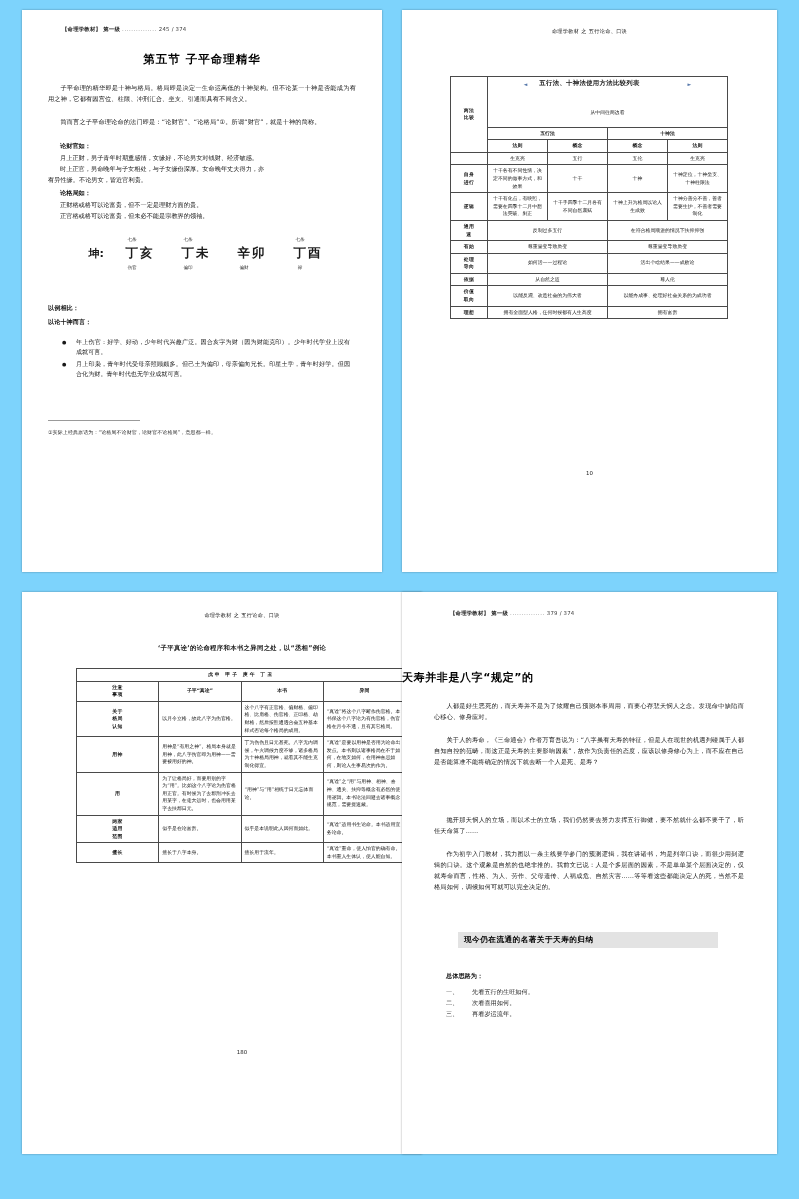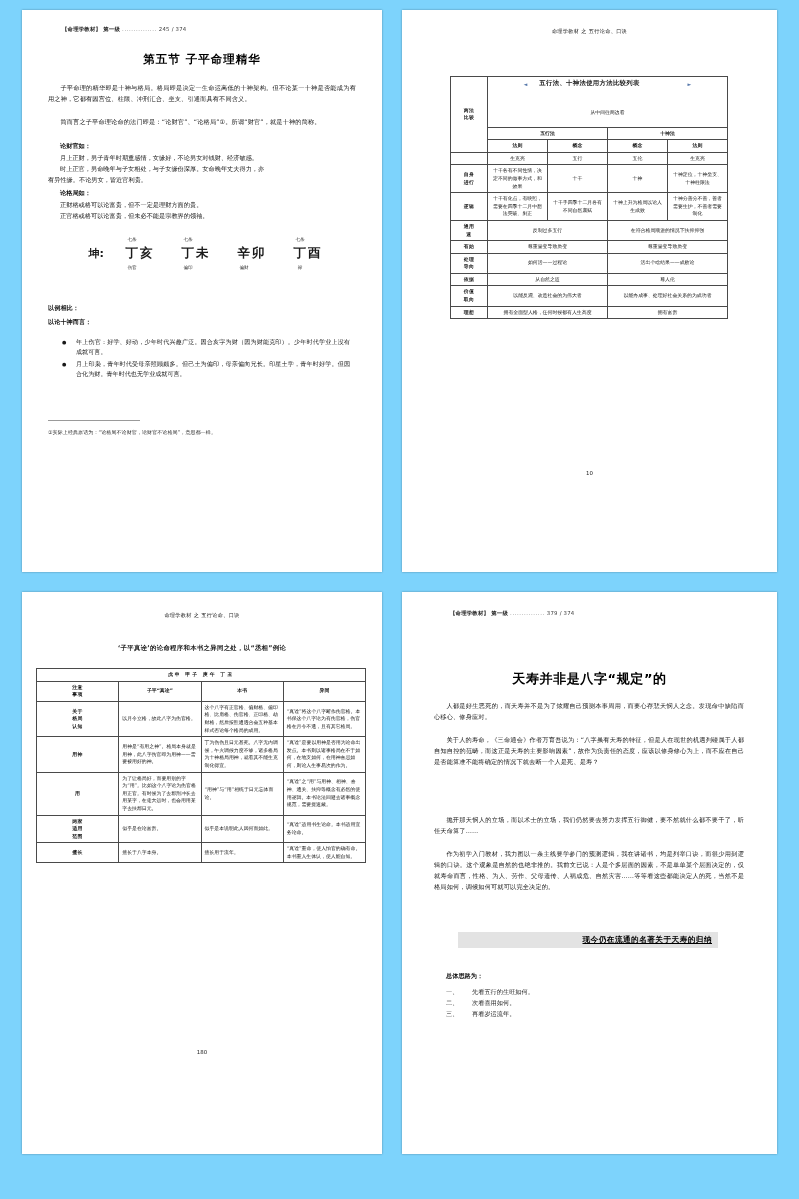--- a/index.html
+++ b/index.html
@@ -17,21 +17,21 @@
   }
   .sheet {
     position: absolute;
     background: #ffffff;
     box-shadow: 0 0 2px rgba(0,0,0,0.35);
     overflow: hidden;
   }
   
   #sheet-1 { left: 22px;  top: 10px;  width: 360px; height: 562px; }
   #sheet-2 { left: 402px; top: 10px;  width: 375px; height: 562px; }
-  #sheet-3 { left: 22px;  top: 592px; width: 360px; height: 562px; }
+  #sheet-3 { left: 22px;  top: 592px; width: 360px; height: 562px; padding-left: 40px; }
   #sheet-4 { left: 402px; top: 592px; width: 375px; height: 562px; }
 
   .pg-inner { position: relative; width: 100%; height: 100%; color: #1a1a1a; }
 
   
   .runhead {
     position: absolute;
     font-size: 5.4px;
     font-weight: bold;
     letter-spacing: 0.2px;
@@ -59,22 +59,22 @@
     width: 100%;
     text-align: center;
     font-size: 11.5px;
     font-weight: bold;
     letter-spacing: 1px;
     color: #000;
   }
   .h-sub {
     position: absolute;
     width: 100%;
-    text-align: center;
-    font-size: 13px;
+    text-align: left;
+    font-size: 11px;
     font-weight: bold;
     letter-spacing: 0.6px;
     color: #000;
   }
   .h-table-title {
     position: absolute;
     width: 100%;
     text-align: center;
     font-size: 6.4px;
     font-weight: bold;
@@ -433,21 +433,21 @@
         <span class="folio">379 / 374</span>
       </div>
 
       <div class="h-sub" style="top:78px;">天寿并非是八字“规定”的</div>
 
       <div class="para indent" style="left:32px; top:108px; width:310px;">人都是好生恶死的，而天寿并不是为了炫耀自己预测本事周用，而要心存悲天悯人之念。发现命中缺陷而心移心、修身应对。</div>
       <div class="para indent" style="left:32px; top:142px; width:310px;">关于人的寿命，《三命通会》作者万育吾说为：“八字虽有天寿的特征，但是人在现世的机遇列碰属于人都自知自控的范畴，而这正是天寿的主要影响因素”，故作为负责任的态度，应该以修身修心为上，而不应在自己是否能算准不能将确定的情况下就去断一个人是死、是寿？</div>
       <div class="para indent" style="left:32px; top:222px; width:310px;">抛开那天悯人的立场，而以术士的立场，我们仍然要去努力发挥五行御健，要不然就什么都不要干了，听任天命算了……</div>
       <div class="para indent" style="left:32px; top:256px; width:310px;">作为初学入门教材，我力图以一条主线要学参门的预测逻辑，我在讲诸书，均是列举口诀，而很少用到逻辑的口诀。这个观象是自然的也绝非推的。我前文已说：人是个多层面的因素，不是单单某个层面决定的，仅就寿命而言，性格、为人、劳作、父母遗传、人祸成危、自然灾害……等等看这些都能决定人的死，当然不是格局如何，调候如何可就可以完全决定的。</div>
 
-      <div class="h-banner" style="left:56px; top:340px; width:248px; text-align:right;text-decoration:underline;">现今仍在流通的名著关于天寿的归纳</div>
+      <div class="h-banner" style="left:56px; top:340px; width:248px; text-align:left;">现今仍在流通的名著关于天寿的归纳</div>
 
       <div class="line b" style="left:44px; top:378px;">总体思路为：</div>
 
       <div class="numlist" style="left:44px; top:394px;">
         <div>
           <span class="n">一、</span><span>先看五行的生旺如何。</span>
         </div>
         <div>
           <span class="n">二、</span><span>次看喜用如何。</span>
         </div>

